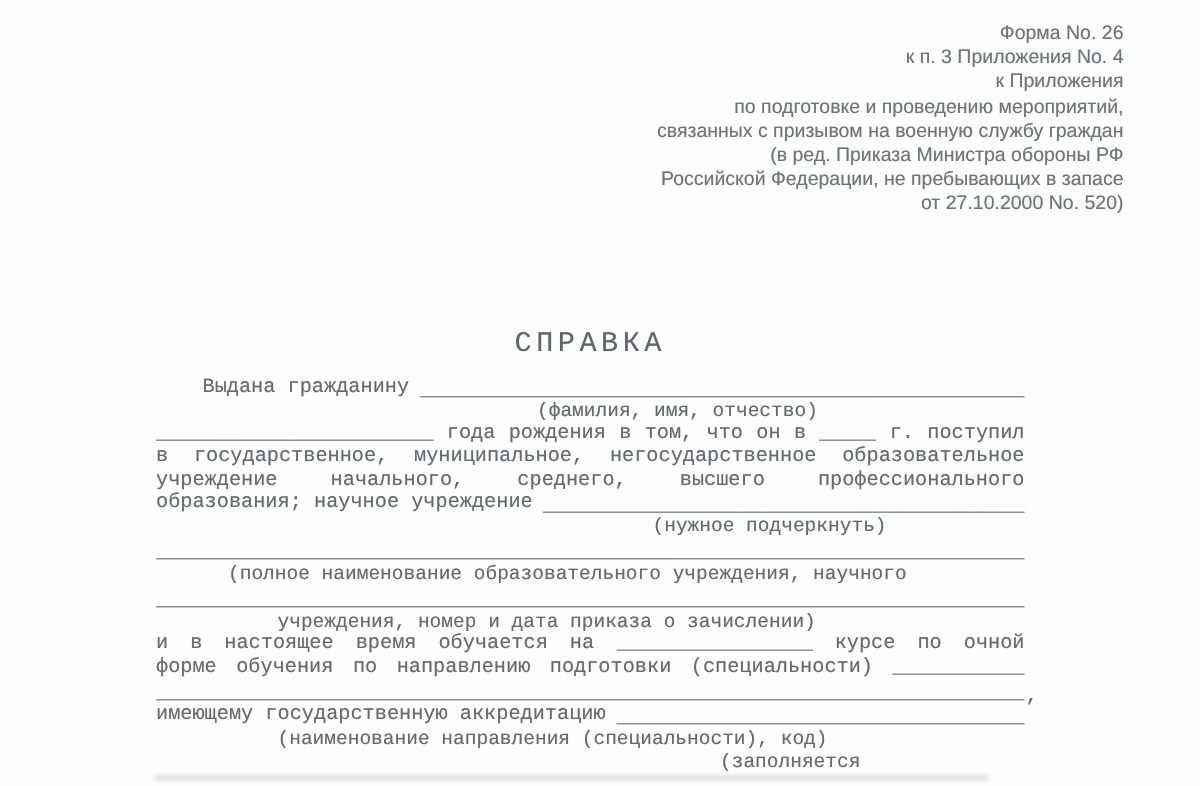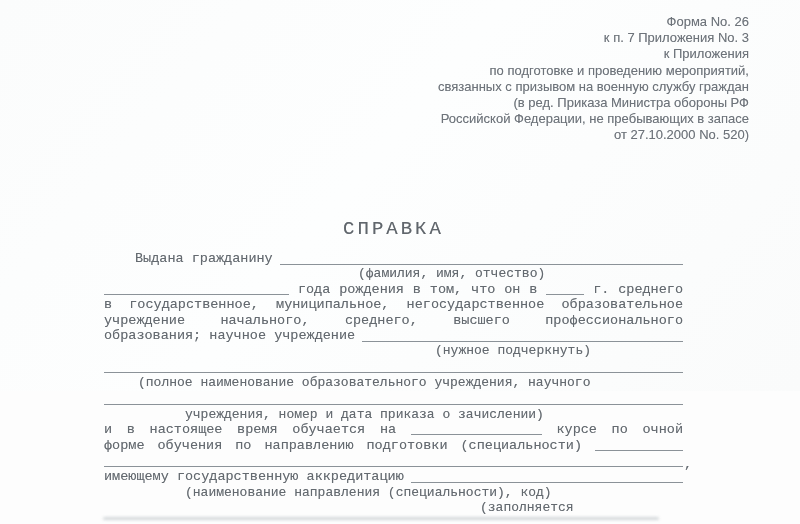--- a/index.html
+++ b/index.html
@@ -54,38 +54,38 @@
   .w38  { width:38px;  }
   .w131 { width:131px; }
   .w88  { width:88px;  }
   
   .ruleline { position:relative; height:13px; margin-bottom:2.4px; border-bottom:1px solid #8b9298; }
   .comma { position:absolute; right:-9px; bottom:-6px; color:#646a70; }
   
   .cap { font-size:13px; }
   .ml254 { margin-left:254px; }
   .ml331 { margin-left:331px; }
-  .ml34  { margin-left:34px;  }
+  .ml34  { margin-left:48px;  }
   .ml81  { margin-left:81px;  }
   .ml376 { margin-left:376px; }
   
   .artifact {
     position:absolute; left:103px; top:517px; width:556px; height:3px;
     background:#ccd1d4; border-radius:2px;
     filter:blur(1.6px); opacity:0.85;
   }
 </style>
 </head>
 <body>
 
 <div class="page">
 
   <div class="ref">
     <div>Форма No. 26</div>
-    <div>к п. 7 Приложения No. 3</div>
+    <div>к п. 3 Приложения No. 4</div>
     <div>к Приложения</div>
     <div>по подготовке и проведению мероприятий,</div>
     <div>связанных с призывом на военную службу граждан</div>
     <div>(в ред. Приказа Министра обороны РФ</div>
     <div>Российской Федерации, не пребывающих в запасе</div>
     <div>от 27.10.2000 No. 520)</div>
   </div>
 
   <div class="title">СПРАВКА</div>
 
@@ -96,21 +96,21 @@
       <span class="lbl">Выдана гражданину</span>
       <span class="fill"></span>
     </div>
 
     <div class="row cap ml254">(фамилия, имя, отчество)</div>
 
     <div class="row just">
       <span class="iblank w185"></span>
       <span>года рождения в том, что он в</span>
       <span class="iblank w38"></span>
-      <span>г. среднего</span>
+      <span>г. поступил</span>
     </div>
 
     <div class="row just">в государственное, муниципальное, негосударственное образовательное</div>
 
     <div class="row just">учреждение начального, среднего, высшего профессионального</div>
 
     <div class="row flexrow">
       <span class="lbl">образования; научное учреждение</span>
       <span class="fill"></span>
     </div>

